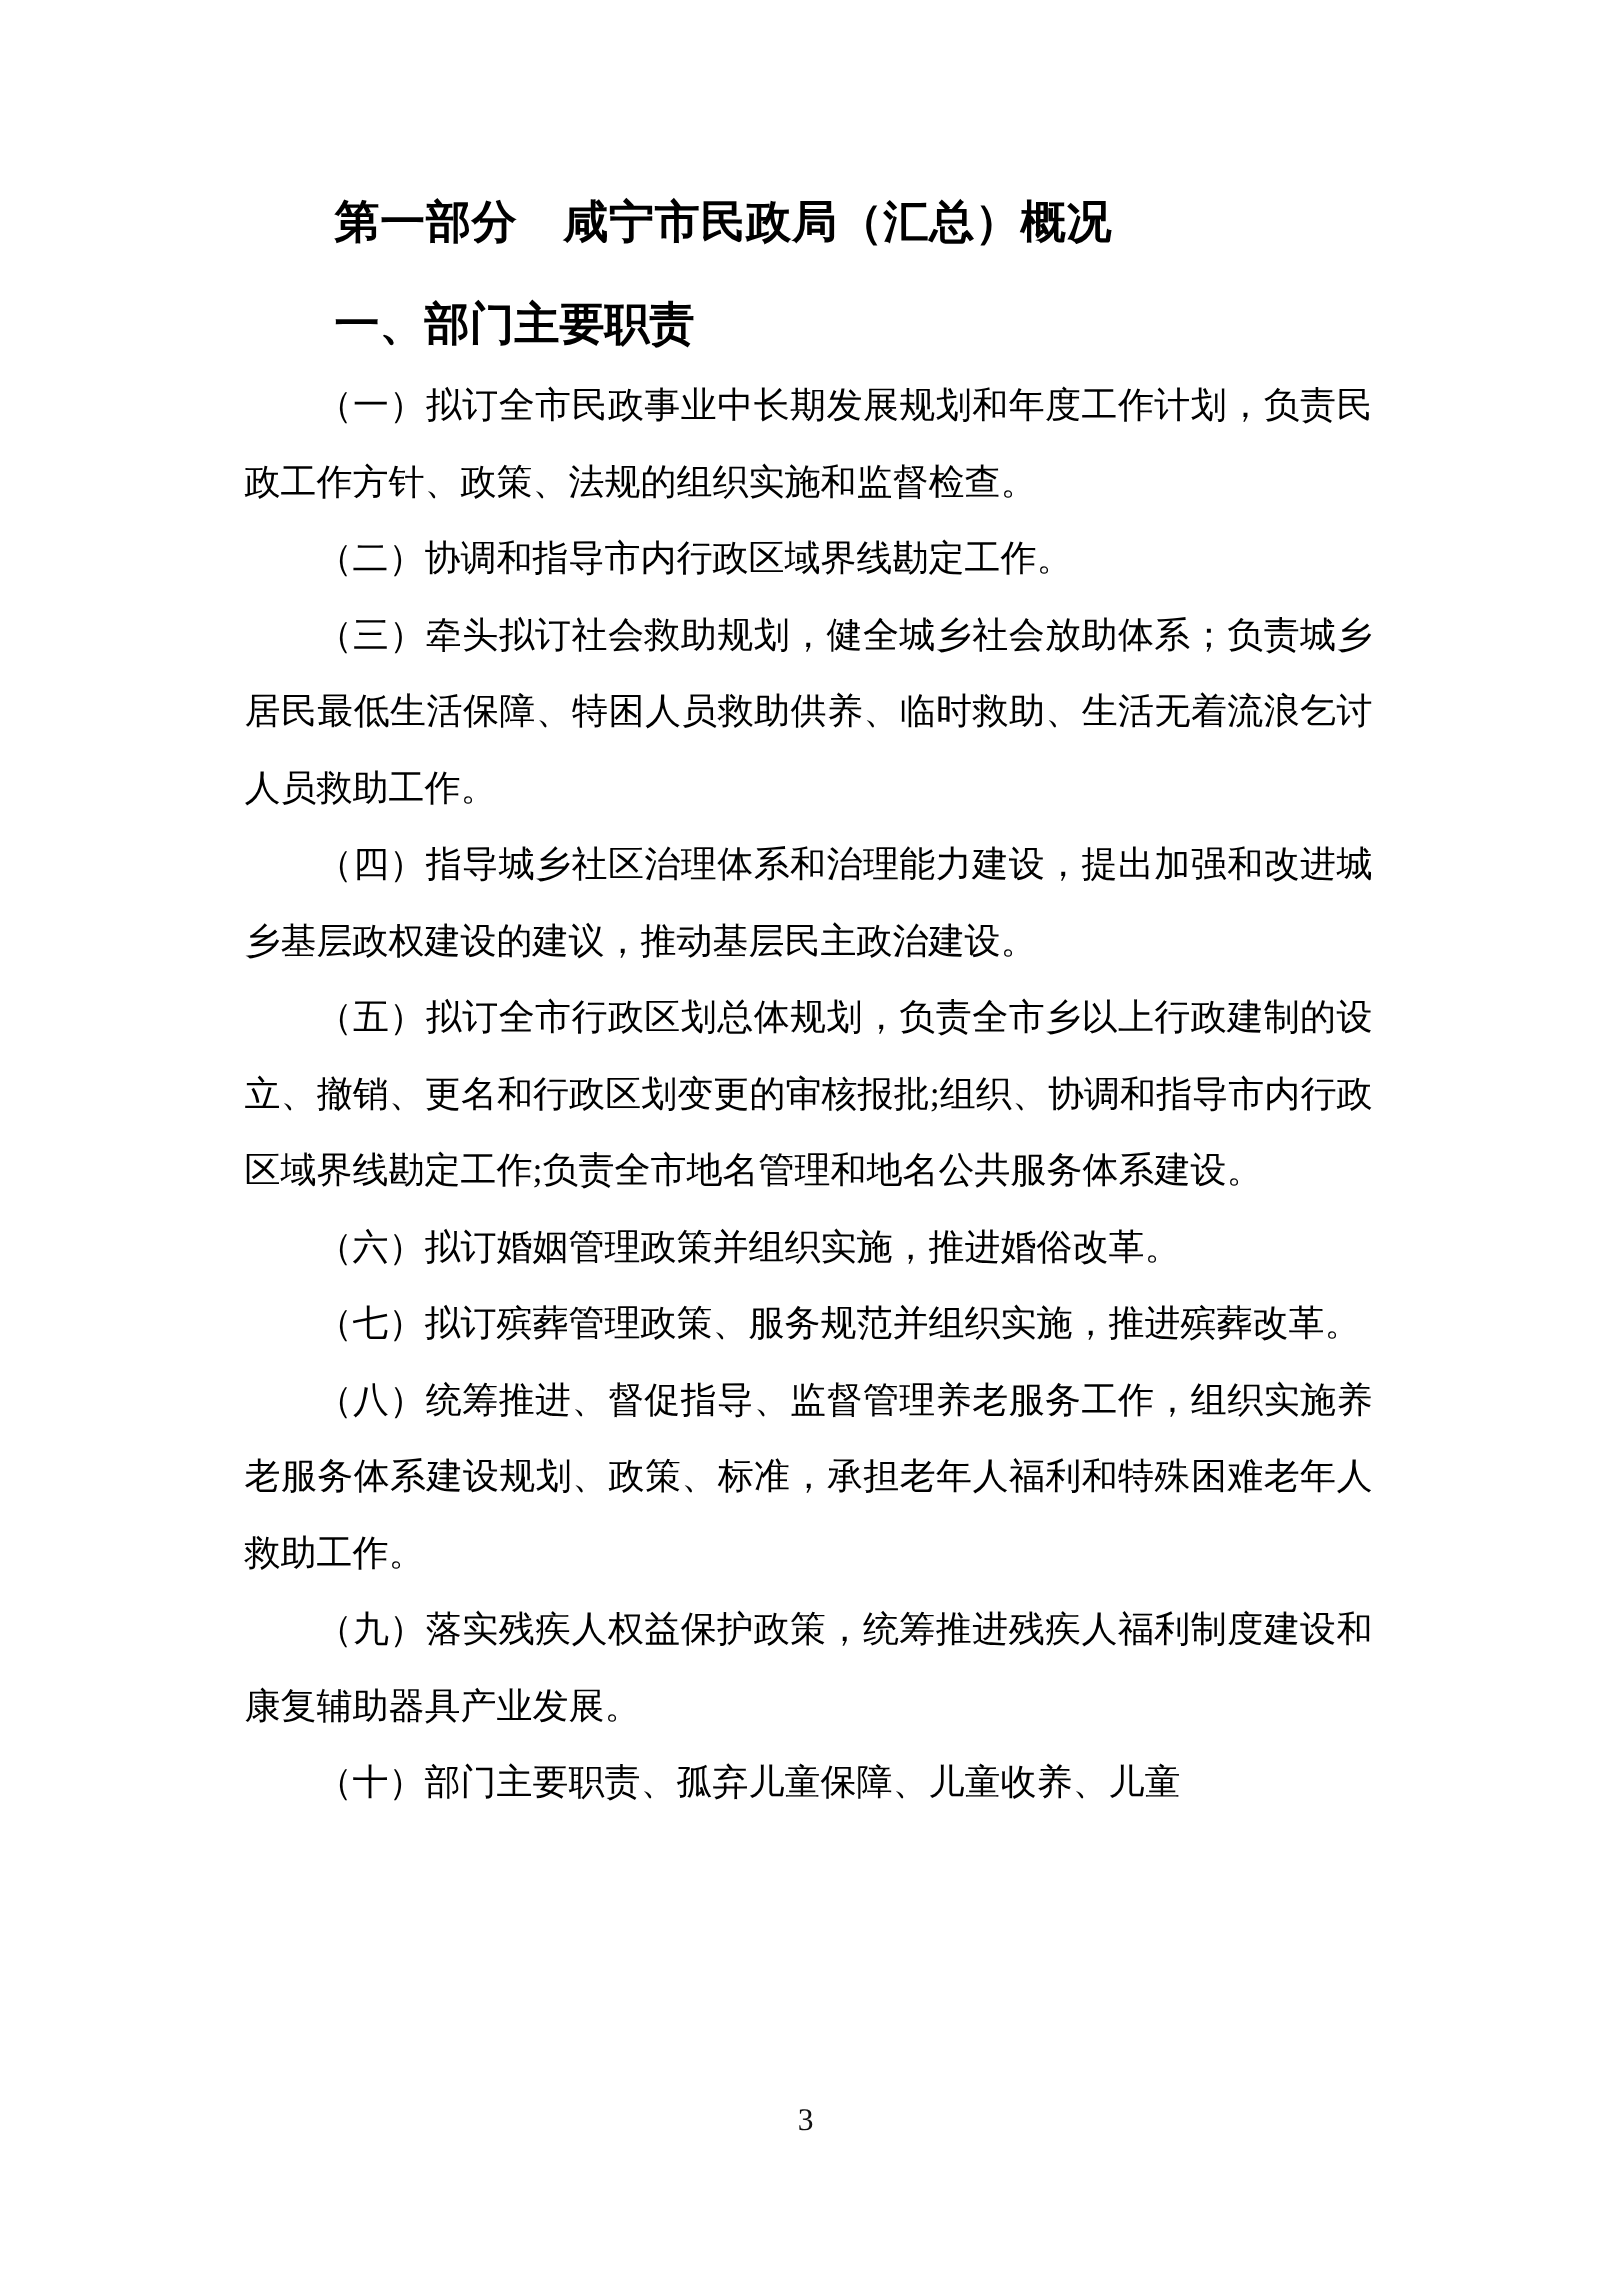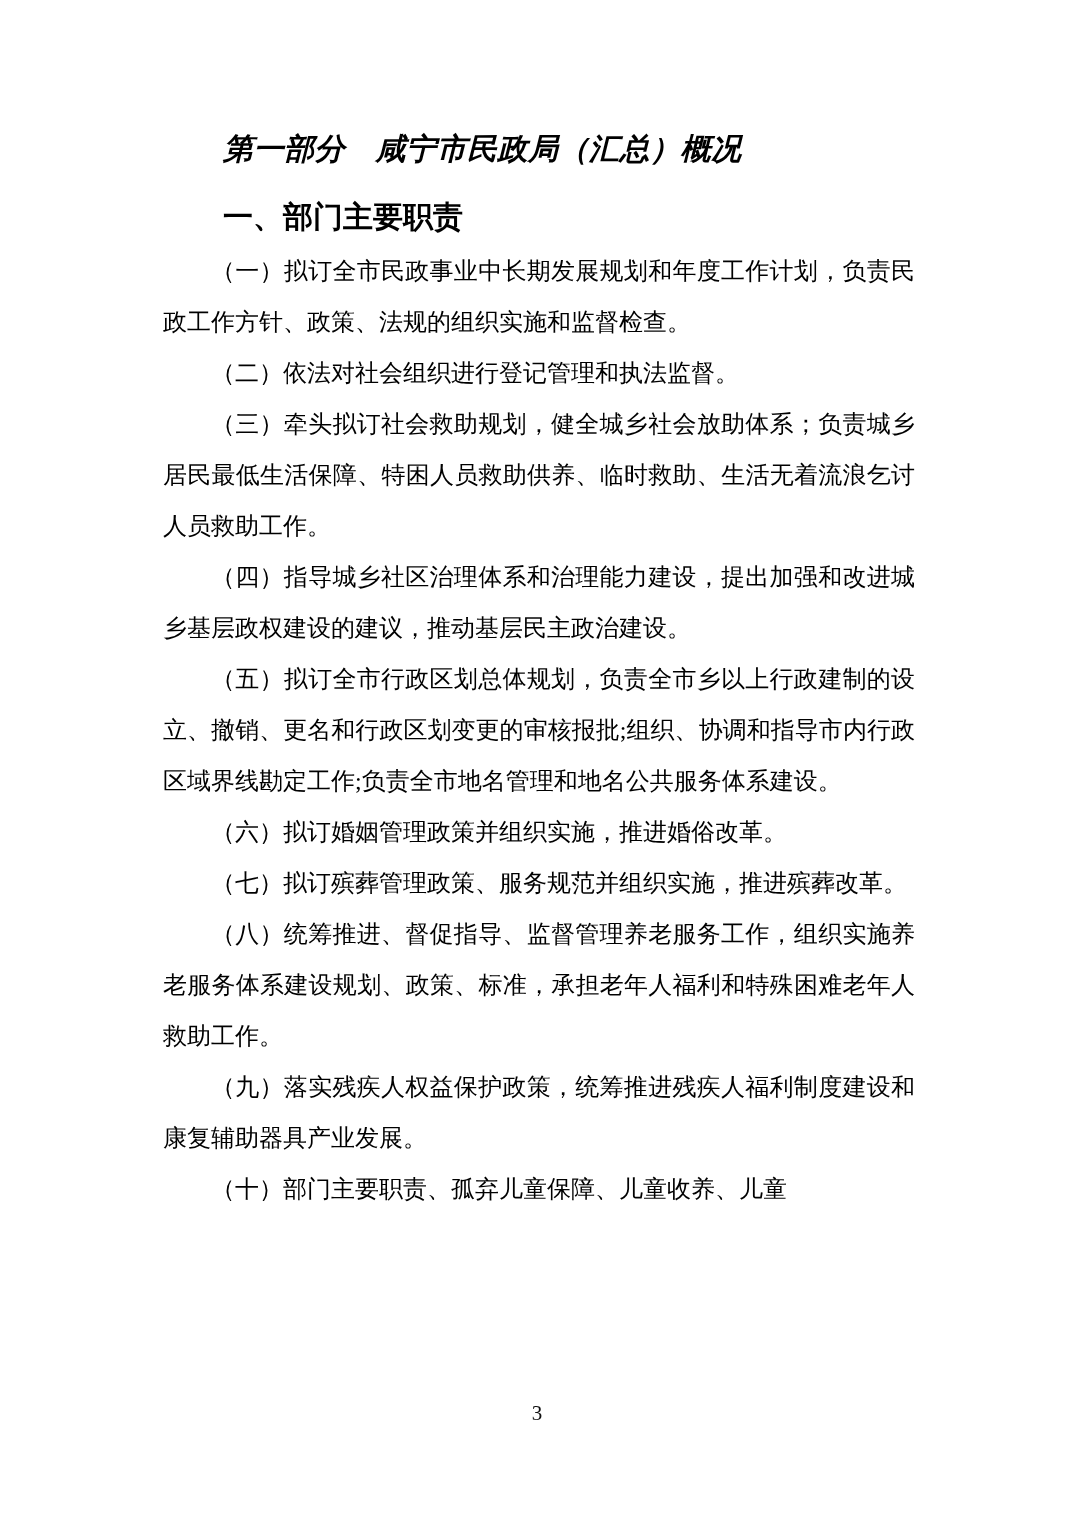--- a/index.html
+++ b/index.html
@@ -25,21 +25,20 @@
   }
   .doc-title {
     font-family: "Liberation Sans", "DejaVu Sans", sans-serif;
     font-weight: bold;
     font-size: 30px;
     line-height: 46px;
     text-indent: 2em;
     letter-spacing: 0.5px;
     margin: 0 0 24px 0;
     white-space: nowrap;
-    font-style: italic;
   }
   .section-heading {
     font-family: Liberation Mono, monospace;
     font-weight: bold;
     font-size: 30px;
     line-height: 46px;
     text-indent: 2em;
     margin: 0 0 4px 0;
   }
   .body-text p {
@@ -64,21 +63,21 @@
 </style>
 </head>
 <body>
 
 <div class="page">
   <div class="content">
     <h1 class="doc-title">第一部分　咸宁市民政局（汇总）概况</h1>
     <h2 class="section-heading">一、部门主要职责</h2>
     <div class="body-text">
       <p>（一）拟订全市民政事业中长期发展规划和年度工作计划，负责民政工作方针、政策、法规的组织实施和监督检查。</p>
-      <p>（二）依法对社会组织进行登记管理和执法监督。</p>
+      <p>（二）协调和指导市内行政区域界线勘定工作。</p>
       <p>（三）牵头拟订社会救助规划，健全城乡社会放助体系；负责城乡居民最低生活保障、特困人员救助供养、临时救助、生活无着流浪乞讨人员救助工作。</p>
       <p>（四）指导城乡社区治理体系和治理能力建设，提出加强和改进城乡基层政权建设的建议，推动基层民主政治建设。</p>
       <p>（五）拟订全市行政区划总体规划，负责全市乡以上行政建制的设立、撤销、更名和行政区划变更的审核报批;组织、协调和指导市内行政区域界线勘定工作;负责全市地名管理和地名公共服务体系建设。</p>
       <p>（六）拟订婚姻管理政策并组织实施，推进婚俗改革。</p>
       <p>（七）拟订殡葬管理政策、服务规范并组织实施，推进殡葬改革。</p>
       <p>（八）统筹推进、督促指导、监督管理养老服务工作，组织实施养老服务体系建设规划、政策、标准，承担老年人福利和特殊困难老年人救助工作。</p>
       <p>（九）落实残疾人权益保护政策，统筹推进残疾人福利制度建设和康复辅助器具产业发展。</p>
       <p>（十）部门主要职责、孤弃儿童保障、儿童收养、儿童</p>
     </div>
   </div>

